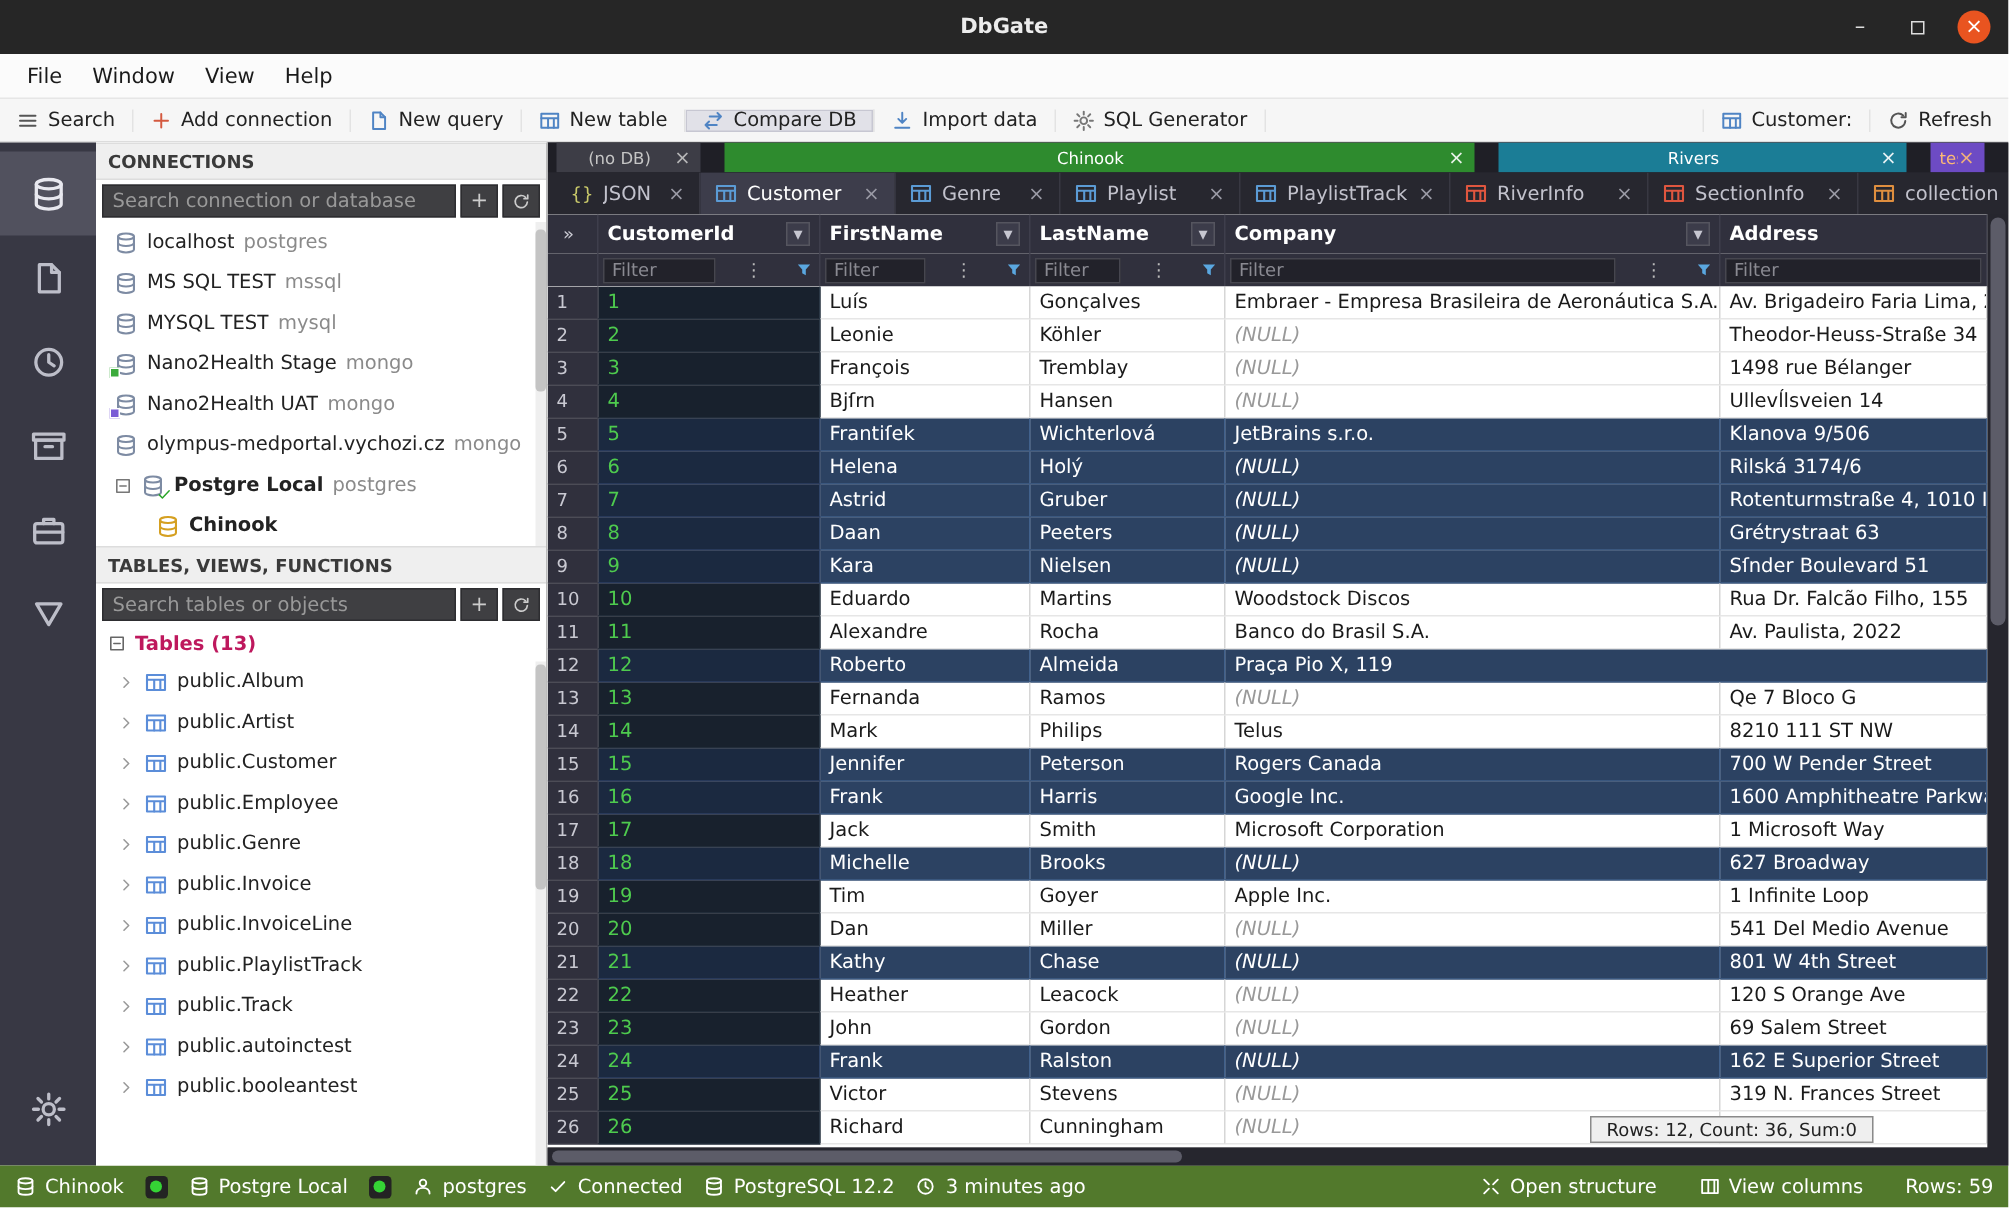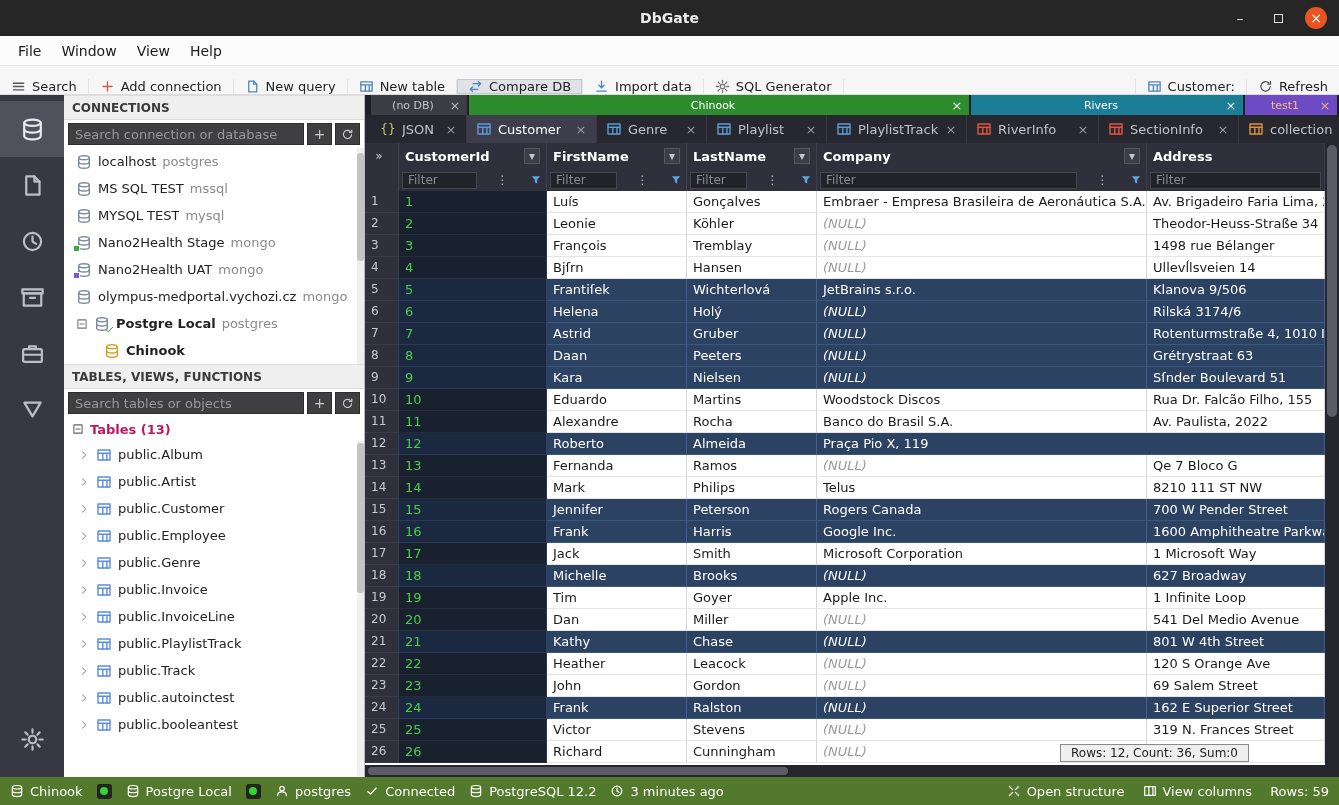--- a/index.html
+++ b/index.html
@@ -13,21 +13,21 @@
   .titlebar{height:36px;background:#262626;color:#ececec;display:flex;align-items:center;justify-content:center;position:relative;flex:none;}
   .title{font-size:14px;font-weight:bold;}
   .win-controls{position:absolute;right:12px;top:0;height:100%;display:flex;align-items:center;gap:16px;}
   .wc{width:22px;height:22px;display:flex;align-items:center;justify-content:center;color:#ddd;font-size:14px;border-radius:50%;}
   .maxbox{width:9px;height:9px;border:1px solid #ddd;display:inline-block;}
   .wc.close{background:#e95420;color:#fff;}
   
   .menubar{height:30px;background:#fbfbfb;border-bottom:1px solid #e6e6e6;display:flex;align-items:center;padding:0 8px;font-size:14px;color:#1a1a1a;flex:none;}
   .menu-item{padding:3px 10px;}
   
-  .toolbar{height:29px;background:#f6f6f6;border-bottom:1px solid #dcdcdc;display:flex;align-items:flex-end;font-size:13px;color:#222;flex:none;}
+  .toolbar{height:29px;background:#f6f6f6;border-bottom:1px solid #dcdcdc;display:flex;align-items:center;font-size:13px;color:#222;flex:none;}
   .tb-left,.tb-right{display:flex;align-items:stretch;}
   .tb-right{margin-left:auto;}
   .tb-item{display:flex;align-items:center;gap:6px;padding:0 11px;border-right:1px solid #e3e3e3;white-space:nowrap;}
   .tb-right .tb-item{border-left:1px solid #e3e3e3;border-right:none;}
   .tb-item.active{background:#e1e1e8;box-shadow:inset 0 0 0 1px #c7c7d2;}
   .tb-item .ic{width:15px;height:15px;}
   
   .main{flex:1;display:flex;min-height:0;}
   .iconbar{width:64px;background:#383844;display:flex;flex-direction:column;align-items:center;padding-top:6px;flex:none;}
   .ib-item{width:64px;height:56px;display:flex;align-items:center;justify-content:center;color:#bdbec9;}
@@ -55,21 +55,21 @@
   .tables-list{flex:none;}
   .tbl-item{height:27px;display:flex;align-items:center;gap:6px;padding:0 6px 0 14px;color:#222;white-space:nowrap;}
   .lp-scroll{position:absolute;right:0;width:7px;background:#efefef;}
   .lp-scroll.s1{top:53px;height:216px;}
   .lp-scroll.s2{top:346px;height:336px;}
   .lp-thumb{position:absolute;left:0;width:7px;background:#c4c4c4;border-radius:3px;top:5px;height:108px;}
   .lp-thumb.t2{top:2px;height:150px;}
   
   .content{flex:1;display:flex;flex-direction:column;min-width:0;background:#27272f;}
   .dbtabs{height:20px;background:#1f1f26;display:flex;align-items:stretch;padding-left:6px;flex:none;overflow:hidden;}
-  .dbtab{display:flex;align-items:center;padding:0 6px;margin-right:2px;flex:none;overflow:hidden;}
+  .dbtab{display:flex;align-items:center;padding:0 6px;margin-right:16px;flex:none;overflow:hidden;}
   .dbtab-label{flex:1;text-align:center;font-size:11px;white-space:nowrap;overflow:hidden;}
   .filetabs{height:28px;background:#27272f;display:flex;align-items:stretch;padding-left:6px;color:#c2c2cc;font-size:13px;flex:none;overflow:hidden;}
   .ftab{display:flex;align-items:center;gap:6px;padding:0 9px;border-right:1px solid #383842;flex:none;overflow:hidden;}
   .ftab.active{background:#3d3d4b;color:#fff;}
   .ftab-label{white-space:nowrap;overflow:hidden;}
   .tabclose{margin-left:auto;color:#9a9aa5;font-size:13px;width:12px;height:14px;}
   .dbtab .tabclose{color:inherit;opacity:.9;}
   
   .gridwrap{flex:1;display:flex;min-height:0;position:relative;}
   .grid{flex:1;display:flex;flex-direction:column;margin-right:14px;background:#fff;min-width:0;overflow:hidden;}
@@ -100,21 +100,21 @@
   .grow.sel .gc.nullv{color:#a7bbd8;}
   .grow.sel .idcell{background:#1b2940;border-right-color:#2f4468;border-bottom-color:#28395a;}
   .vscroll{position:absolute;right:0;top:0;bottom:0;width:14px;background:#26262e;}
   .vthumb{position:absolute;top:2px;left:2px;width:10px;height:272px;background:#5c5c68;border-radius:5px;}
   .hscroll{height:12px;background:#26262e;position:relative;flex:none;}
   .hthumb{position:absolute;top:2px;left:3px;width:420px;height:8px;background:#5c5c68;border-radius:4px;}
   .tooltip{position:absolute;right:90px;bottom:3px;background:#efefef;border:1px solid #8a8a8a;color:#222;font-size:12px;padding:1px 10px;z-index:5;white-space:nowrap;}
   
   .statusbar{height:28px;background:#52792c;color:#fff;display:flex;align-items:center;padding:0 10px;font-size:13px;flex:none;}
   .sb-left,.sb-right{display:flex;align-items:center;gap:14px;}
-  .sb-right{margin-left:auto;gap:18px;}
+  .sb-right{margin-left:auto;gap:28px;}
   .sb-item{display:flex;align-items:center;gap:6px;white-space:nowrap;}
   .sb-item .ic{width:14px;height:14px;}
   .sb-badge{width:15px;height:15px;background:#232323;border-radius:3px;display:flex;align-items:center;justify-content:center;flex:none;}
   .sb-dot{width:8px;height:8px;border-radius:50%;background:#35d435;}
 </style>
 </head>
 <body>
 
 <div class="titlebar">
   <span class="title">DbGate</span>

